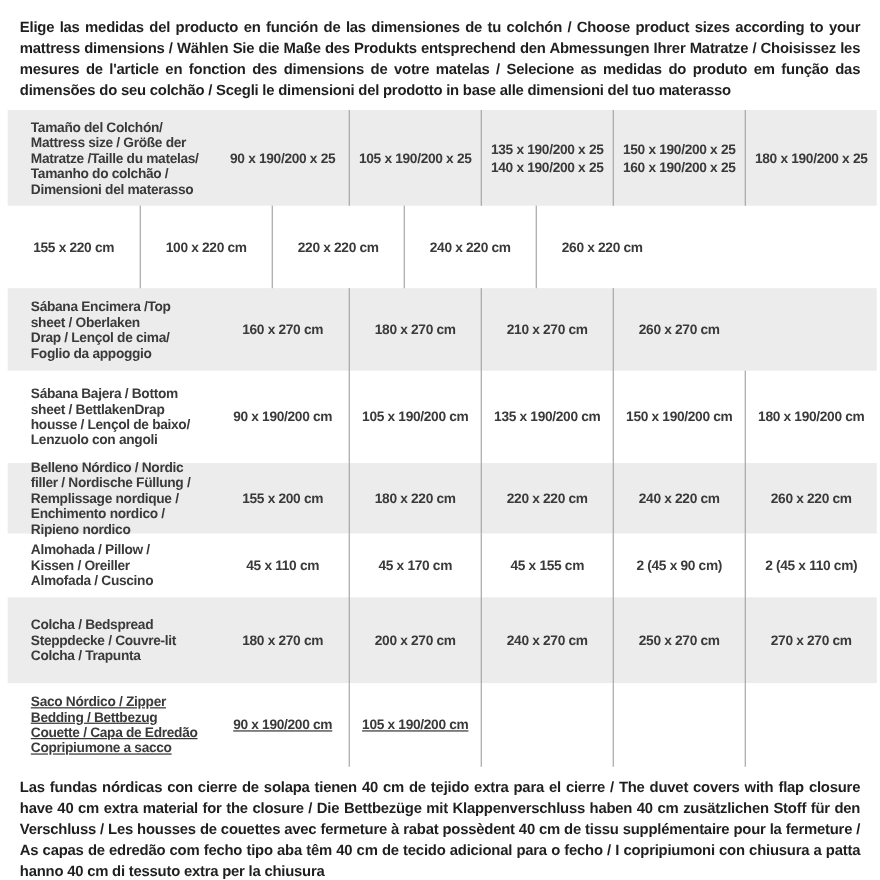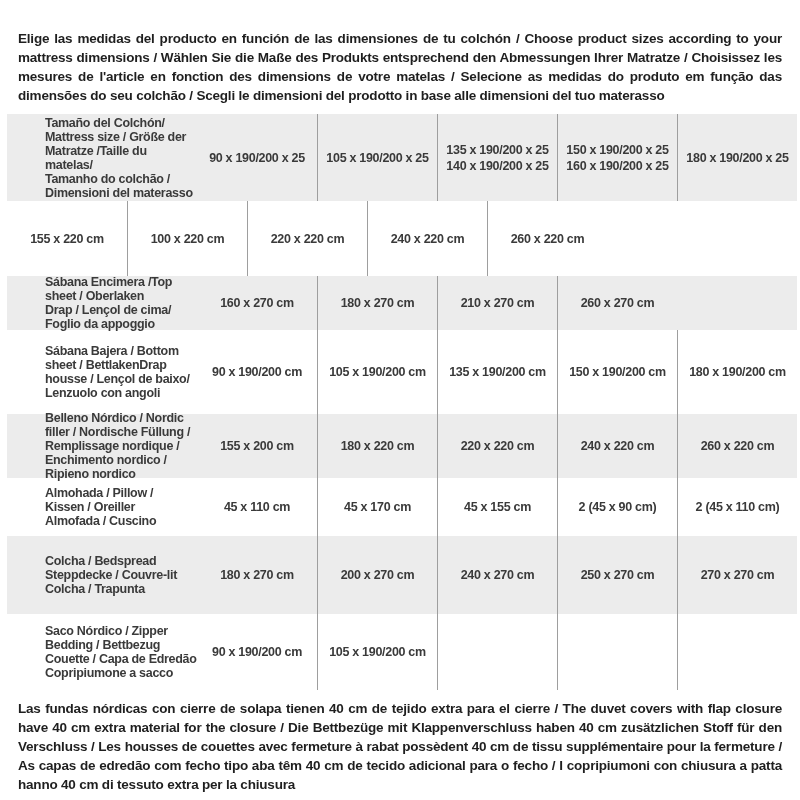--- a/index.html
+++ b/index.html
@@ -13,51 +13,51 @@
   .para{
     font-size:13.5px;
     font-weight:bold;
     line-height:19px;
     text-align:justify;
     color:#1f1f1f;
     letter-spacing:-0.2px;
     margin:0 18px;
     white-space:pre-line;
   }
-  .para.intro{margin-top:29px;}
+  .para.intro{margin-top:15px;}
   .para.footnote{margin-top:9px;}
   .sizes-table{
     margin:9px 0 0 7px;
     width:790px;
   }
   .row{
     display:flex;
     align-items:stretch;
   }
   .row:nth-child(odd){background:#ececec;}
   .row:nth-child(1){height:87px;}
   .row:nth-child(2){height:75px;}
-  .row:nth-child(3){height:54px;}
+  .row:nth-child(3){height:75px;}
   .row:nth-child(4){height:84px;}
   .row:nth-child(5){height:64px;}
   .row:nth-child(6){height:58px;}
   .row:nth-child(7){height:78px;}
-  .row:nth-child(8){height:76px;}
+  .row:nth-child(8){height:76px;text-decoration:underline;}
   .cell{
     display:flex;
     align-items:center;
     white-space:pre-line;
     font-weight:bold;
     letter-spacing:-0.3px;
     color:#3a3a3a;
   }
   .cell.label{
     width:190px;
     box-sizing:border-box;
-    padding-left:38px;
+    padding-left:21px;
     font-size:12.5px;
     line-height:14px;
     text-align:left;
   }
   .cell.val{
     width:120px;
     box-sizing:border-box;
     justify-content:center;
     text-align:center;
     font-size:12.5px;

